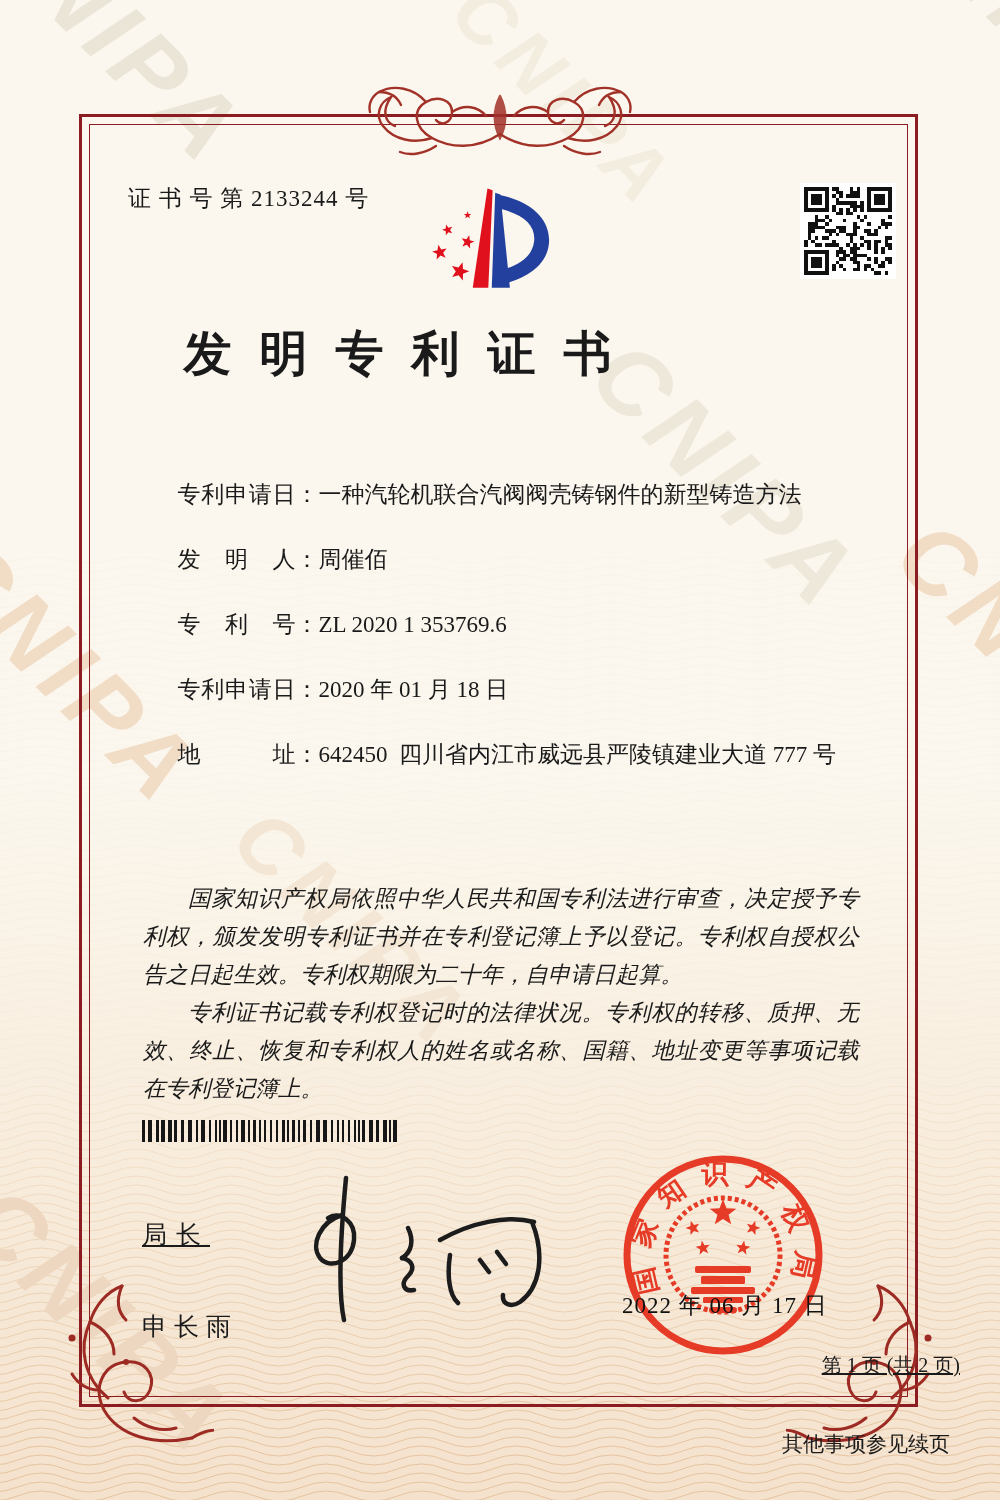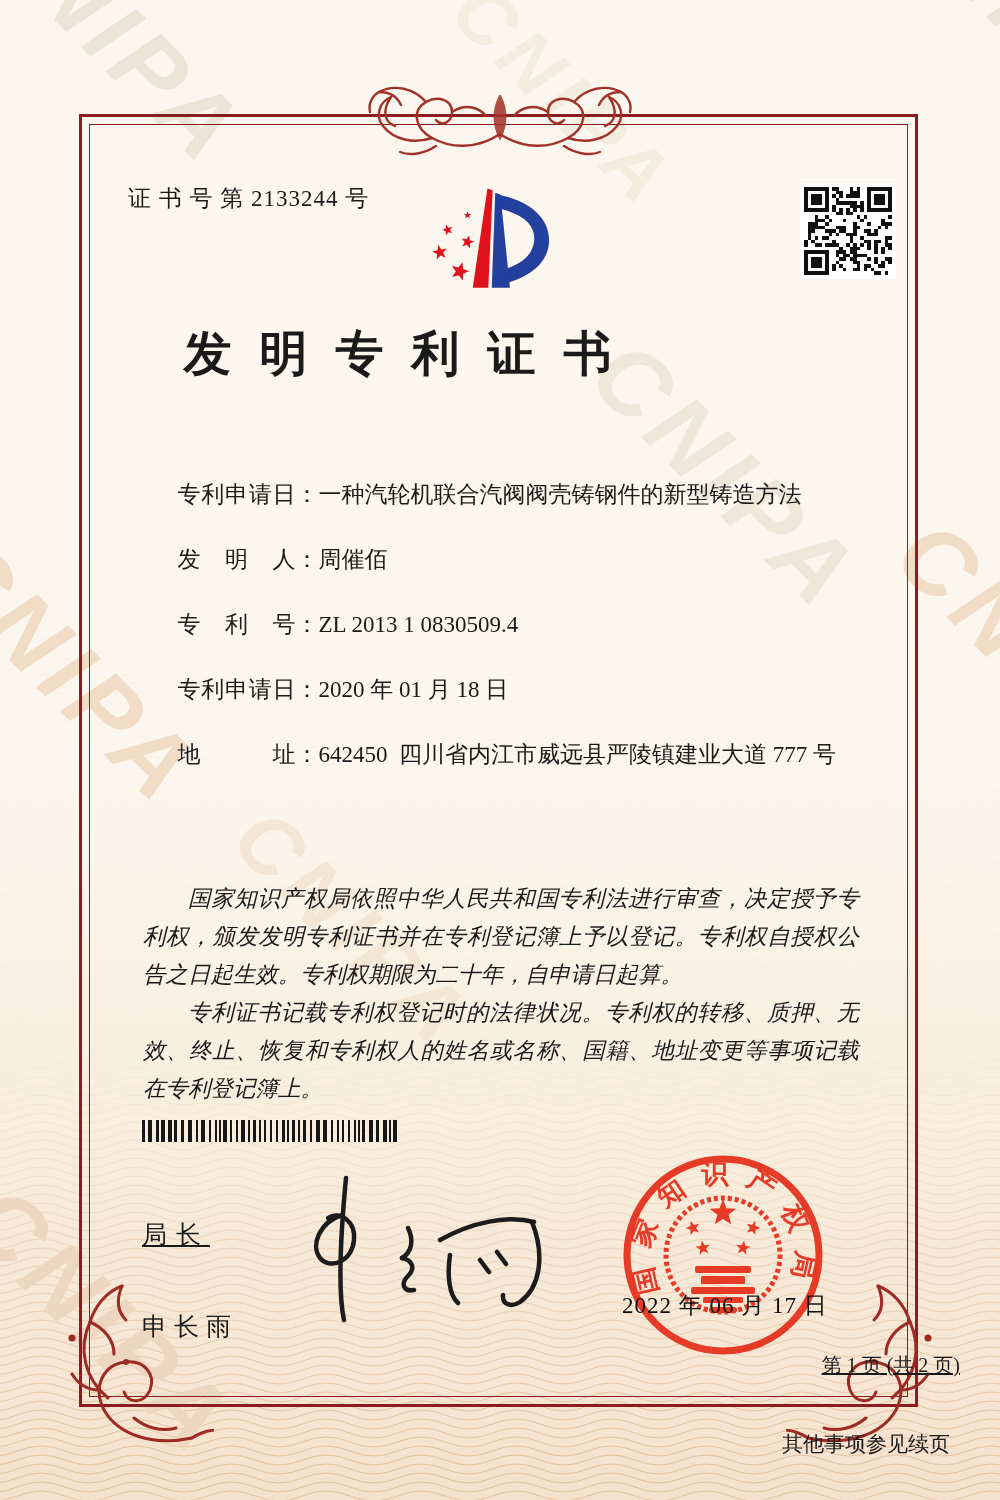--- a/index.html
+++ b/index.html
@@ -431,21 +431,21 @@
   <div class="title">发明专利证书</div>
 
   <div class="fields">
     <div class="frow">
       <span class="flabel">专利申请日</span><span class="fcolon">：</span><span class="fvalue">一种汽轮机联合汽阀阀壳铸钢件的新型铸造方法</span>
     </div>
     <div class="frow">
       <span class="flabel">发明人</span><span class="fcolon">：</span><span class="fvalue">周催佰</span>
     </div>
     <div class="frow">
-      <span class="flabel">专利号</span><span class="fcolon">：</span><span class="fvalue">ZL 2013 1 0830509.4</span>
+      <span class="flabel">专利号</span><span class="fcolon">：</span><span class="fvalue">ZL 2020 1 353769.6</span>
     </div>
     <div class="frow">
       <span class="flabel">专利申请日</span><span class="fcolon">：</span><span class="fvalue">2020 年 01 月 18 日</span>
     </div>
     <div class="frow">
       <span class="flabel">地址</span><span class="fcolon">：</span><span class="fvalue">642450  四川省内江市威远县严陵镇建业大道 777 号</span>
     </div>
   </div>
 
   <div class="paras">

